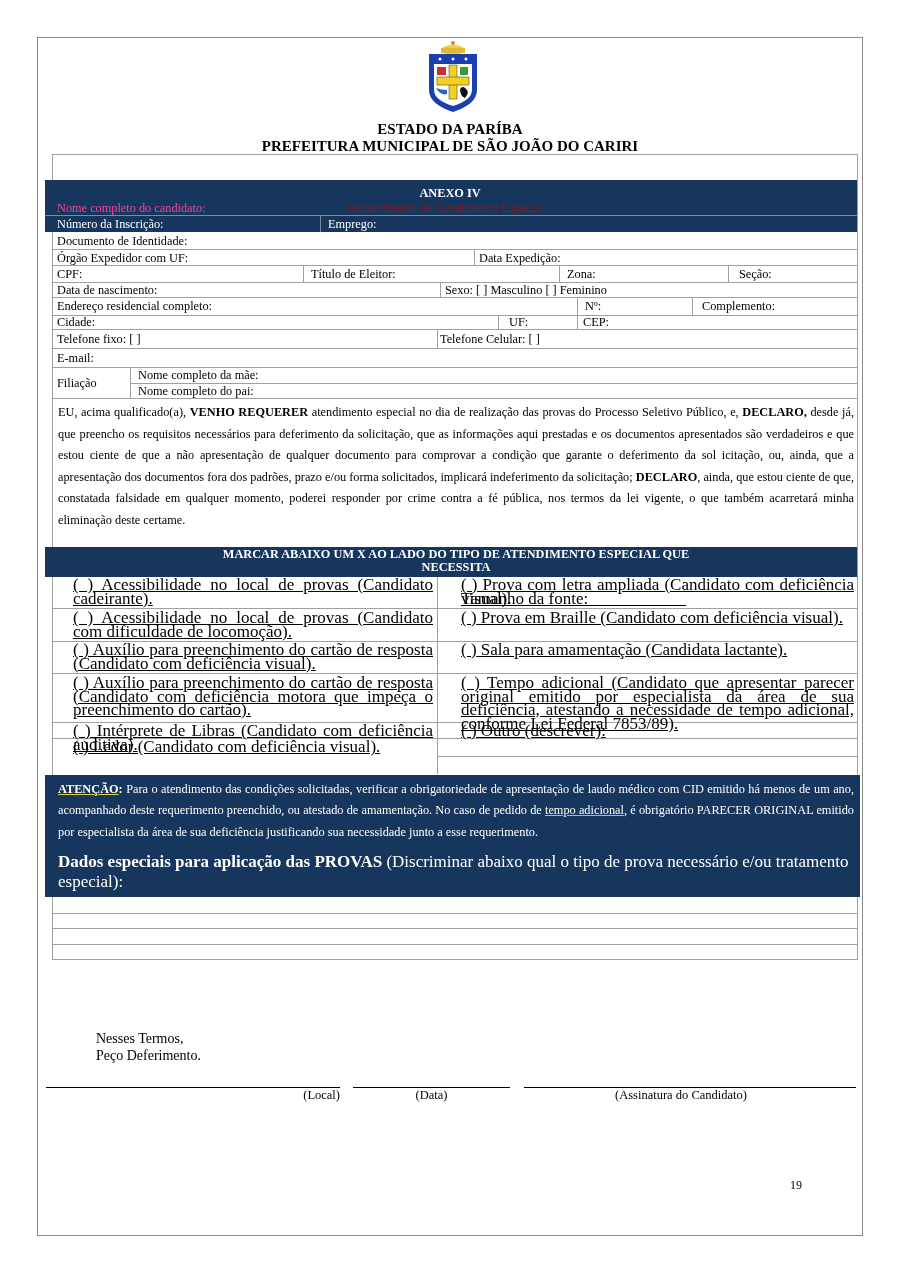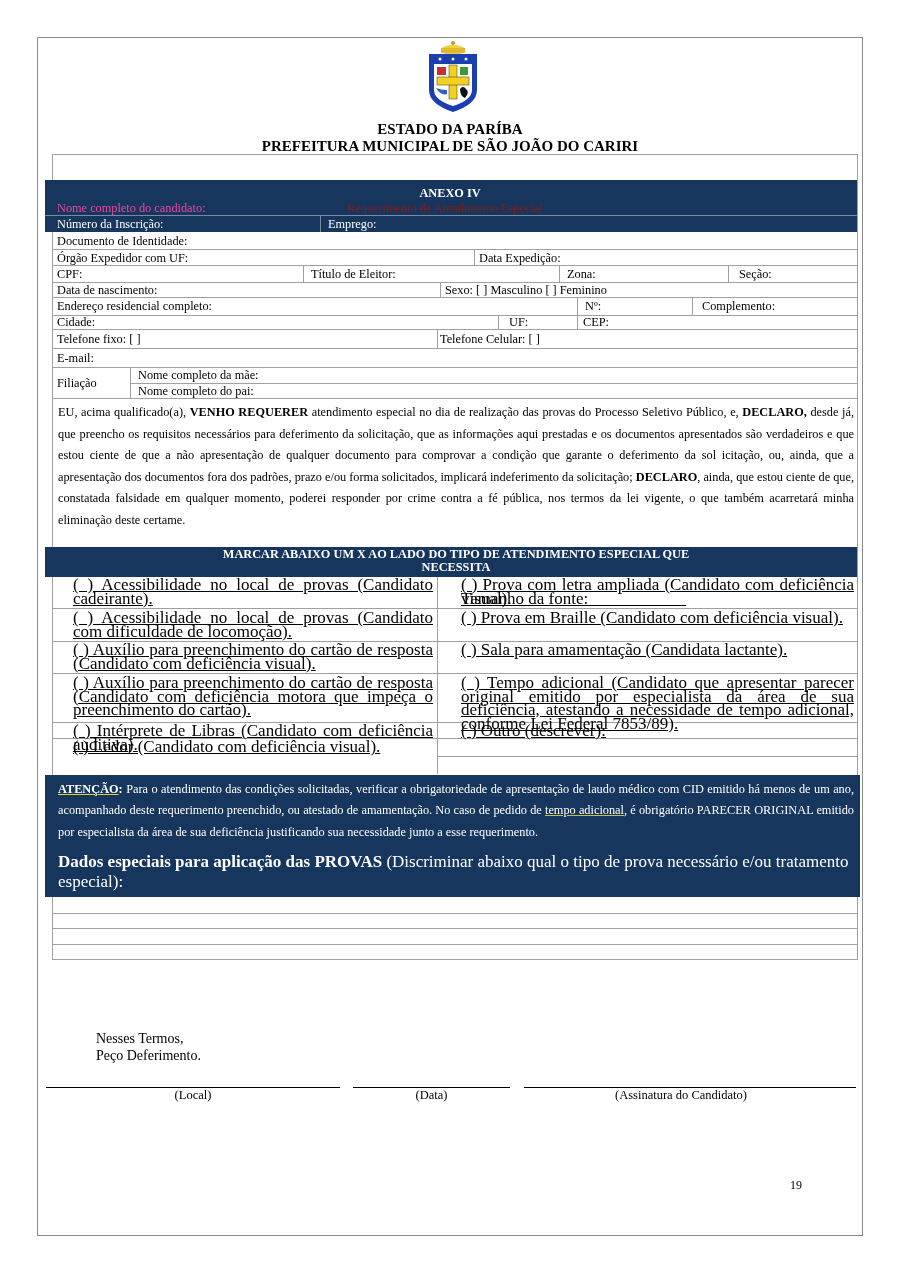--- a/index.html
+++ b/index.html
@@ -137,17 +137,17 @@
 <div class="hline" style="left:52px; width:806px; top:928px; border-top:1.5px solid #a0a0a0;"></div>
 <div class="hline" style="left:52px; width:806px; top:944px; border-top:1.5px solid #a0a0a0;"></div>
 <div class="hline" style="left:52px; width:806px; top:959px; border-top:1.5px solid #a0a0a0;"></div>
 
 <div class="abs" style="left:96px; top:1031px; font-size:14px;">Nesses Termos,</div>
 <div class="abs" style="left:96px; top:1048px; font-size:14px;">Peço Deferimento.</div>
 
 <div class="sig-line" style="left:46px; width:294px; top:1087px;"></div>
 <div class="sig-line" style="left:353px; width:157px; top:1087px;"></div>
 <div class="sig-line" style="left:524px; width:332px; top:1087px;"></div>
-<div class="sig-label" style="left:46px; width:294px; top:1088px;">(Local)</div>
+<div class="sig-label" style="left:46px; width:294px; top:1088px;text-align:right;">(Local)</div>
 <div class="sig-label" style="left:353px; width:157px; top:1088px;">(Data)</div>
 <div class="sig-label" style="left:524px; width:314px; top:1088px;">(Assinatura do Candidato)</div>
 
 <div class="abs" style="left:790px; top:1178px; font-size:12px;">19</div>
 
 </body></html>

